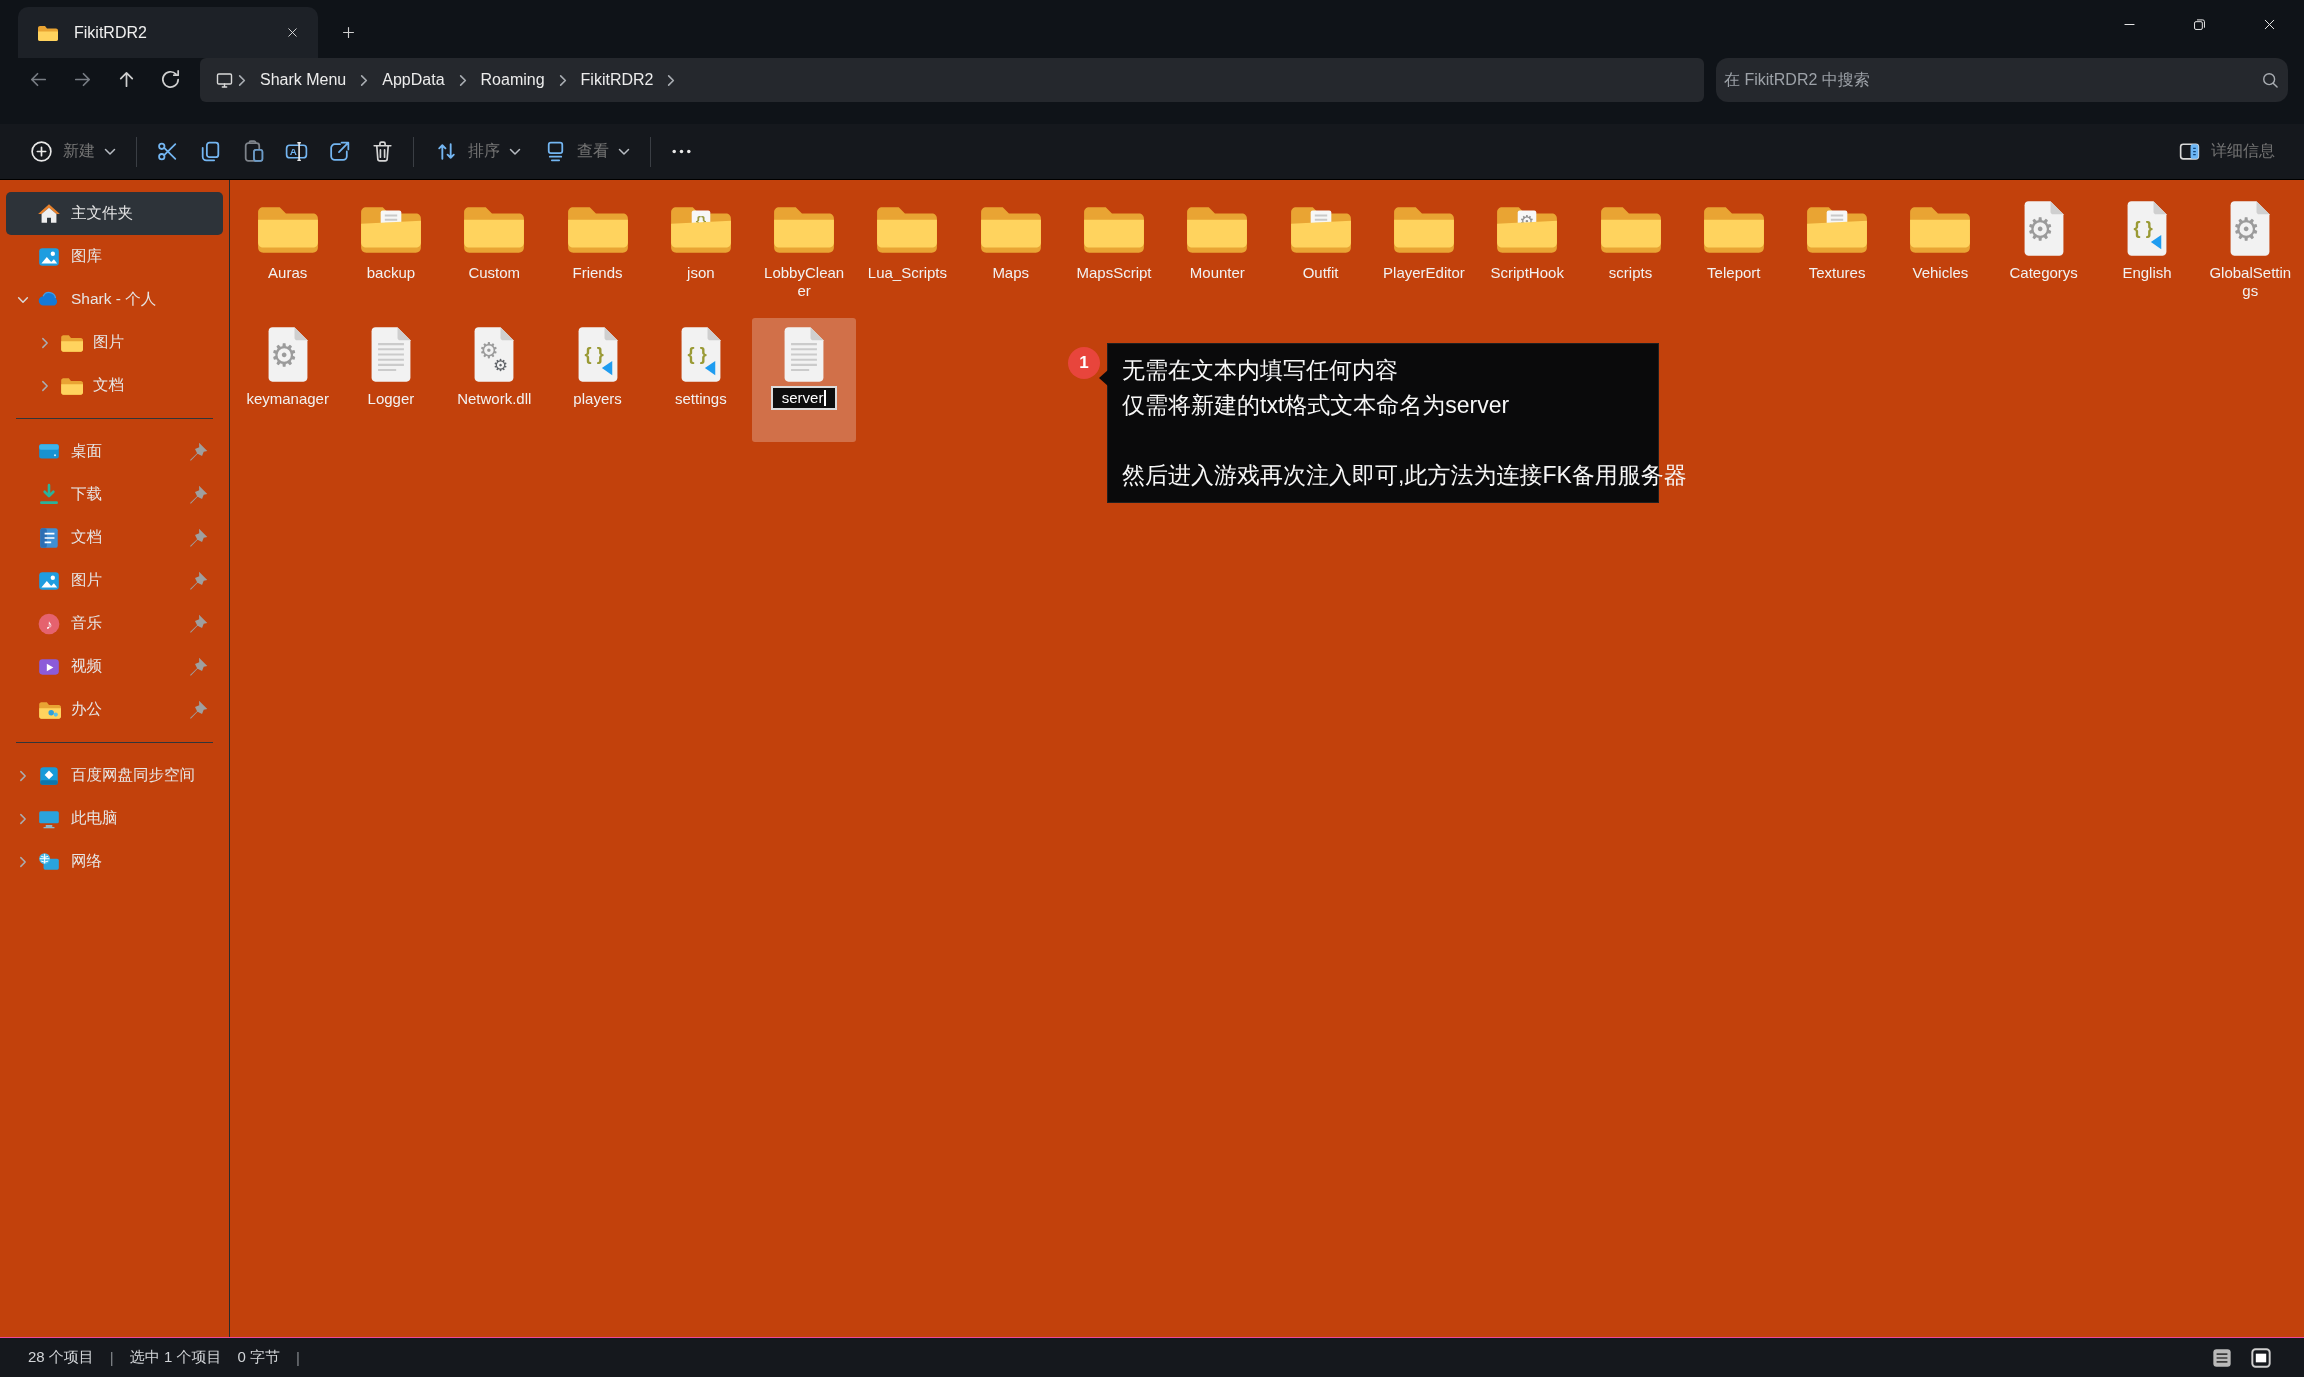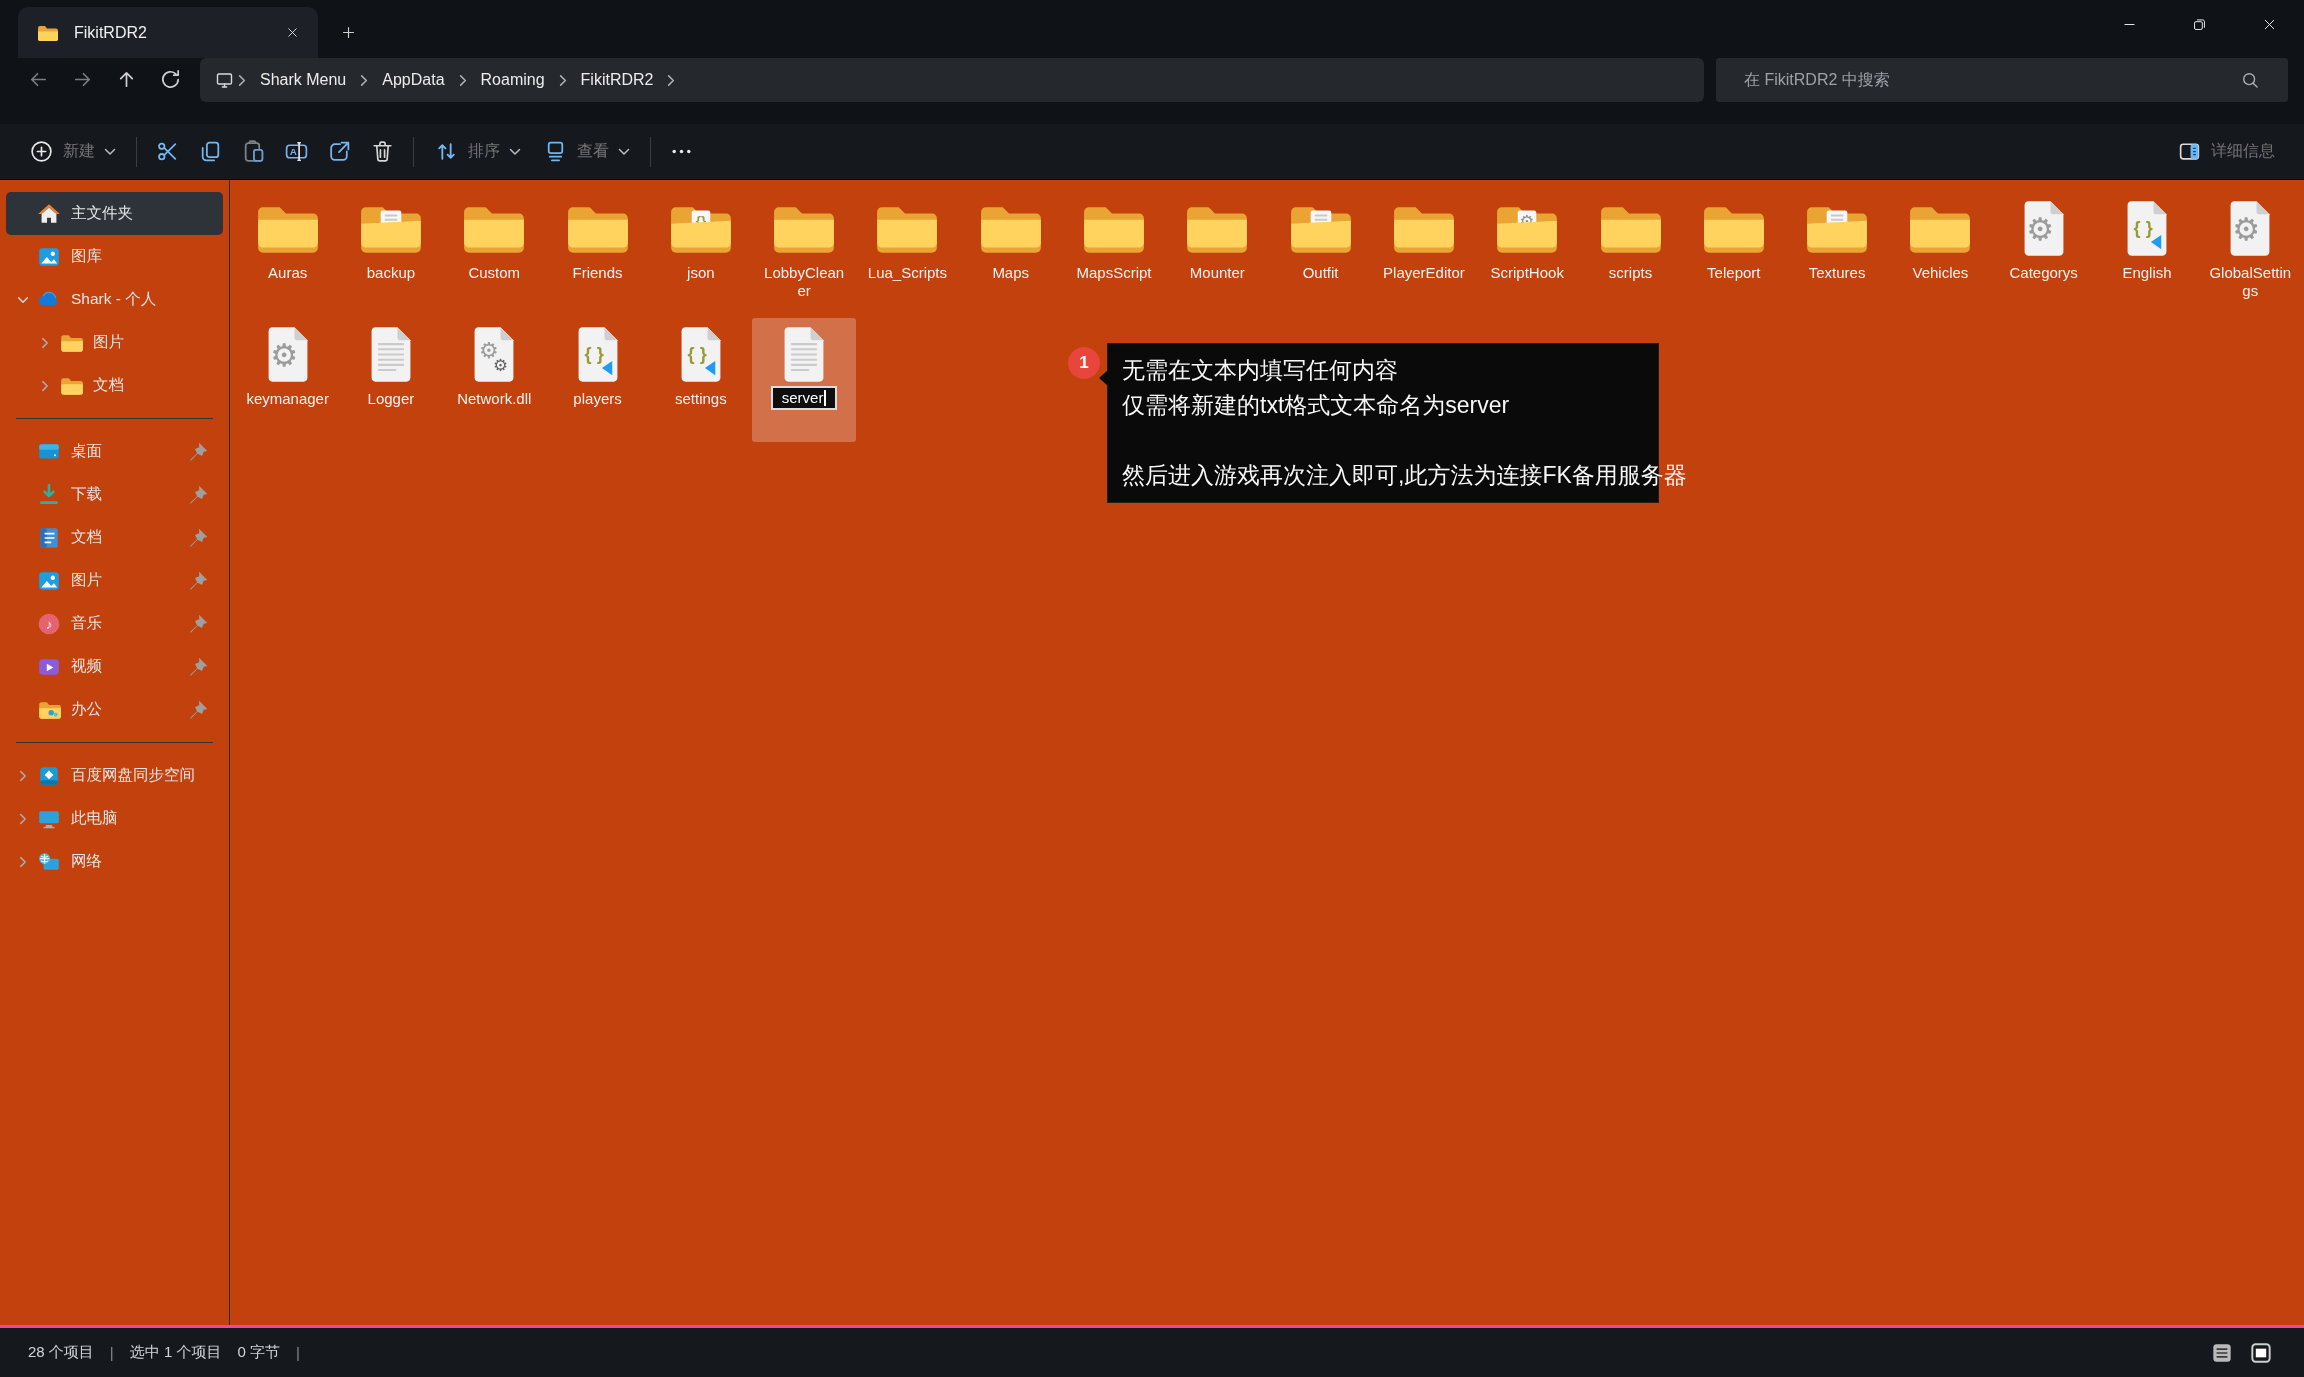--- a/index.html
+++ b/index.html
@@ -22,21 +22,21 @@
 
   
   .navbar{height:66px;background:#0f1318;display:flex;align-items:flex-start;padding:0 16px;flex:none}
   .navbtn{width:44px;height:42px;border-radius:6px;display:flex;align-items:center;justify-content:center;flex:none}
   .navbtn svg{width:23px;height:23px}
   .addressbar{flex:1;height:44px;background:#25282d;border-radius:6px;margin:0 12px 0 8px;display:flex;align-items:center;padding:0 14px;font-size:16px;min-width:0}
   .addressbar .ic svg{width:21px;height:21px;display:block}
   .crumb{padding:5px 11px;border-radius:4px;white-space:nowrap;color:#ececec}
   .crumb-sep{display:flex;align-items:center;padding:0 2px}
   .crumb-sep svg{width:10px;height:15px}
-  .searchbox{width:572px;height:44px;background:#25282d;border-radius:3px;display:flex;align-items:center;padding:0 28px;font-size:16px;color:#9da2a8;flex:none}
+  .searchbox{width:572px;height:44px;background:#25282d;border-radius:12px;display:flex;align-items:center;padding:0 8px;font-size:16px;color:#9da2a8;flex:none}
   .search-text{flex:1;white-space:nowrap;overflow:hidden}
   .searchbox .ic svg{width:20px;height:20px;display:block}
 
   
   .toolbar{height:56px;background:#15181d;display:flex;align-items:center;padding:0 18px;border-bottom:1px solid #000;flex:none}
   .tbtn{display:flex;align-items:center;gap:9px;padding:0 11px;height:42px;border-radius:6px;font-size:16px;color:#737373}
   .tbtn.icon-only{padding:0 9px}
   .tbtn svg{width:25px;height:25px;display:block}
   .chev-sm{display:flex;align-items:center}
   .chev-sm svg{width:12px;height:8px}
@@ -69,21 +69,21 @@
   .rename{margin-top:3px;background:#0e0e0e;border:2px solid #dcdcdc;padding:1px 9px 2px 9px;font-size:15px;color:#fff;display:flex;align-items:center;max-width:96px}
   .caret{width:2px;height:16px;background:#fff;margin-left:1px}
 
   
   .callout-badge{position:absolute;left:838px;top:167px;width:32px;height:32px;border-radius:50%;background:#e8453c;color:#fff;font-size:17px;font-weight:700;display:flex;align-items:center;justify-content:center;z-index:3}
   .tooltip{position:absolute;left:877px;top:163px;width:552px;background:#0a0a0b;border:1px solid #1f1f1f;padding:9px 14px;font-size:23px;line-height:35px;color:#f7f7f7;z-index:2}
   .tooltip .notch{position:absolute;left:-9px;top:26px;width:0;height:0;border-top:8px solid transparent;border-bottom:8px solid transparent;border-right:9px solid #0a0a0b}
   .tt-line{min-height:35px;white-space:nowrap}
 
   
-  .statusbar{height:52px;background:#15181d;border-top:3px solid #ec4899;display:flex;align-items:center;padding:0 28px;font-size:15px;color:#d2d5d8;gap:16px;flex:none}
+  .statusbar{height:40px;background:#15181d;border-top:1px solid #ec4899;display:flex;align-items:center;padding:0 28px;font-size:15px;color:#d2d5d8;gap:16px;flex:none}
   .st-sep{color:#84878b}
   .view-toggles{margin-left:auto;display:flex;gap:9px}
   .vt{width:30px;height:30px;display:flex;align-items:center;justify-content:center;border-radius:4px}
   .vt svg{width:26px;height:26px;display:block}
 </style>
 </head>
 <body>
 
 <div class="window">
 

